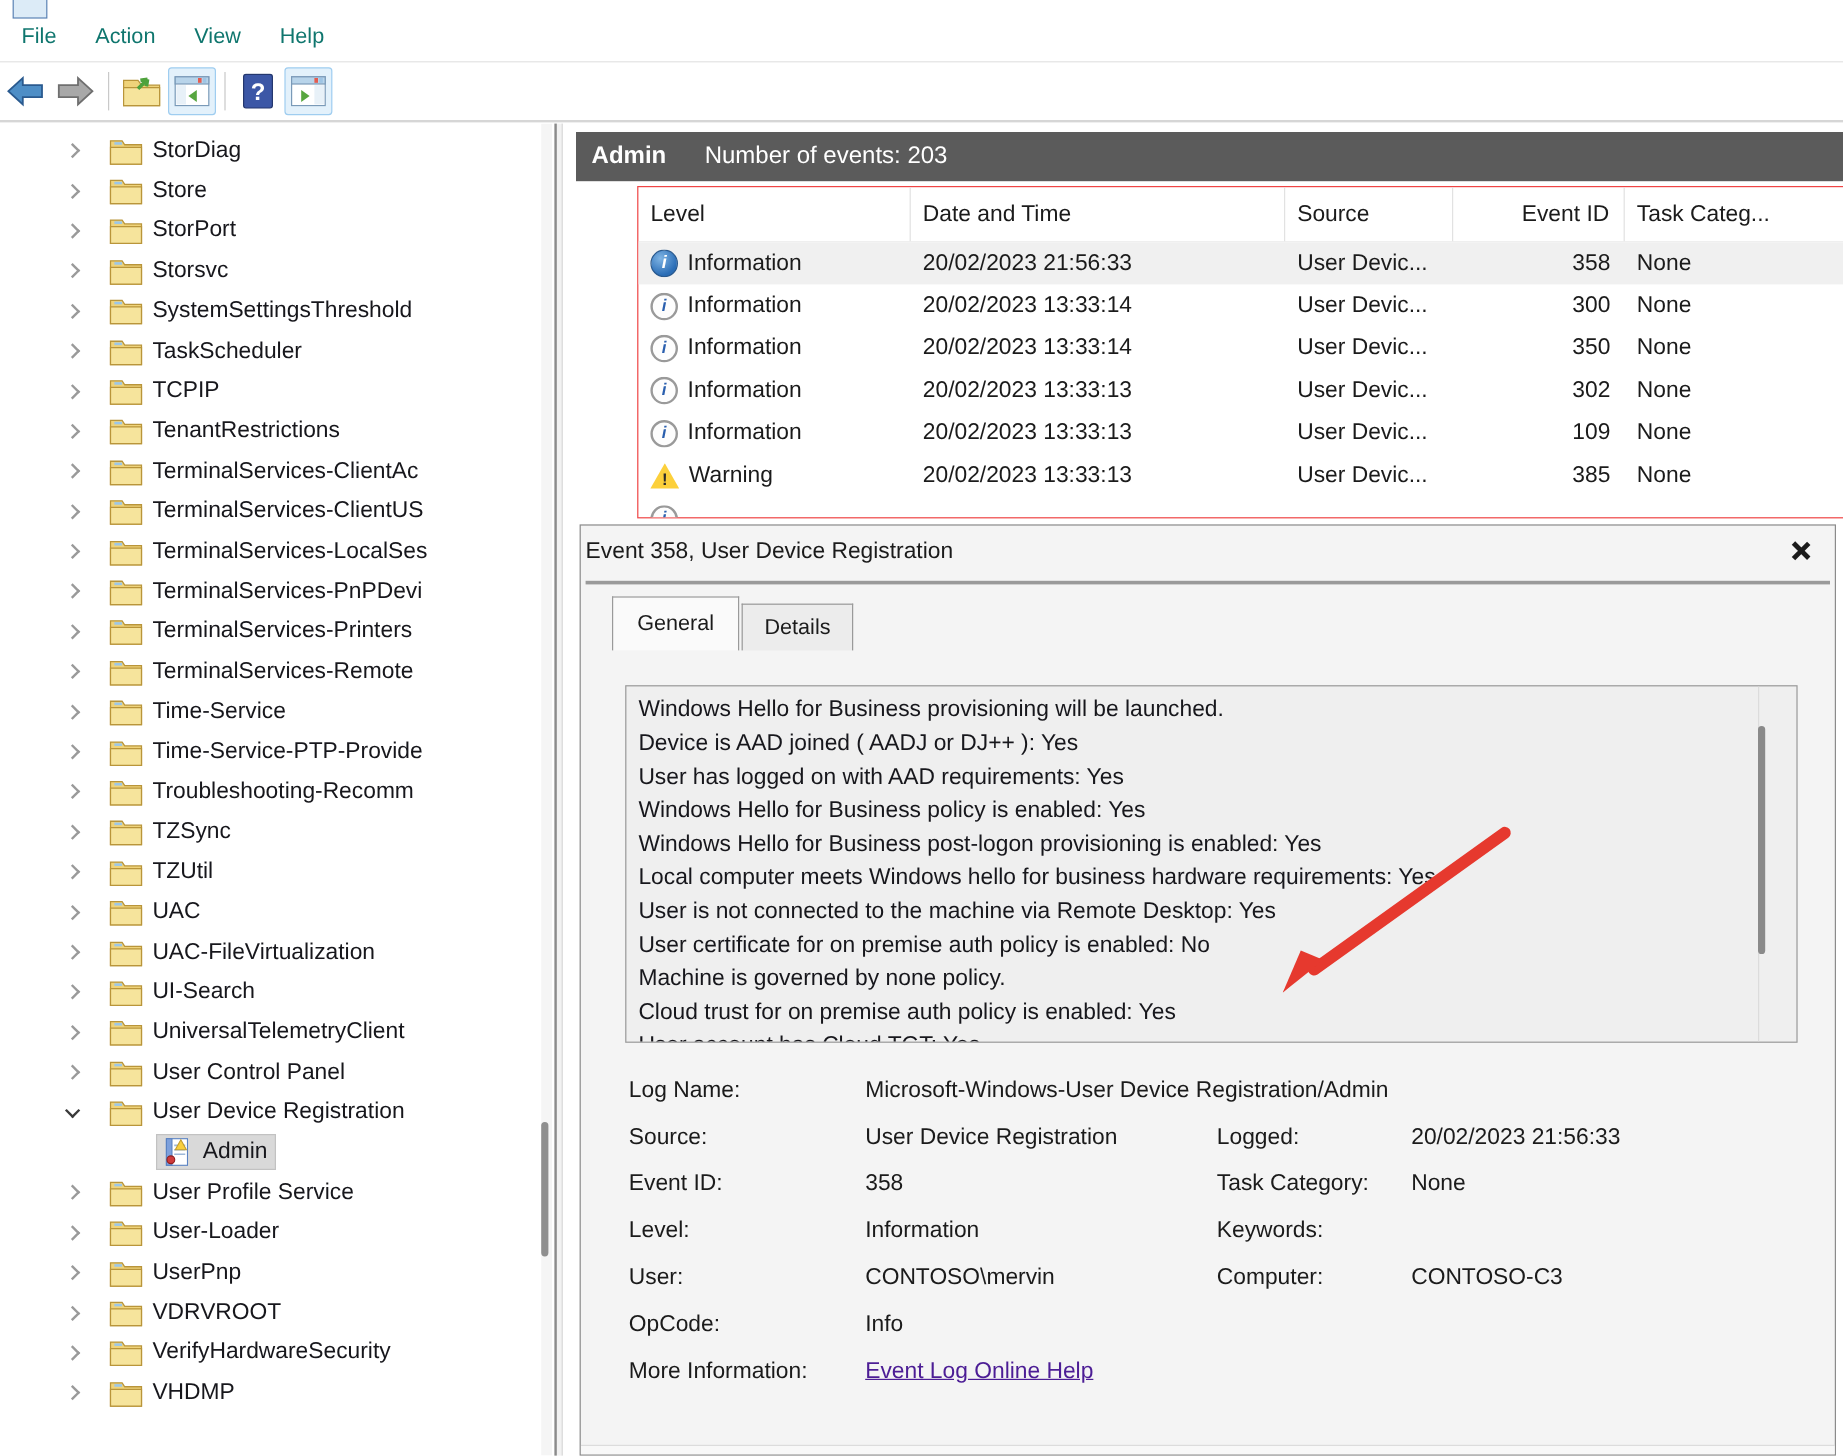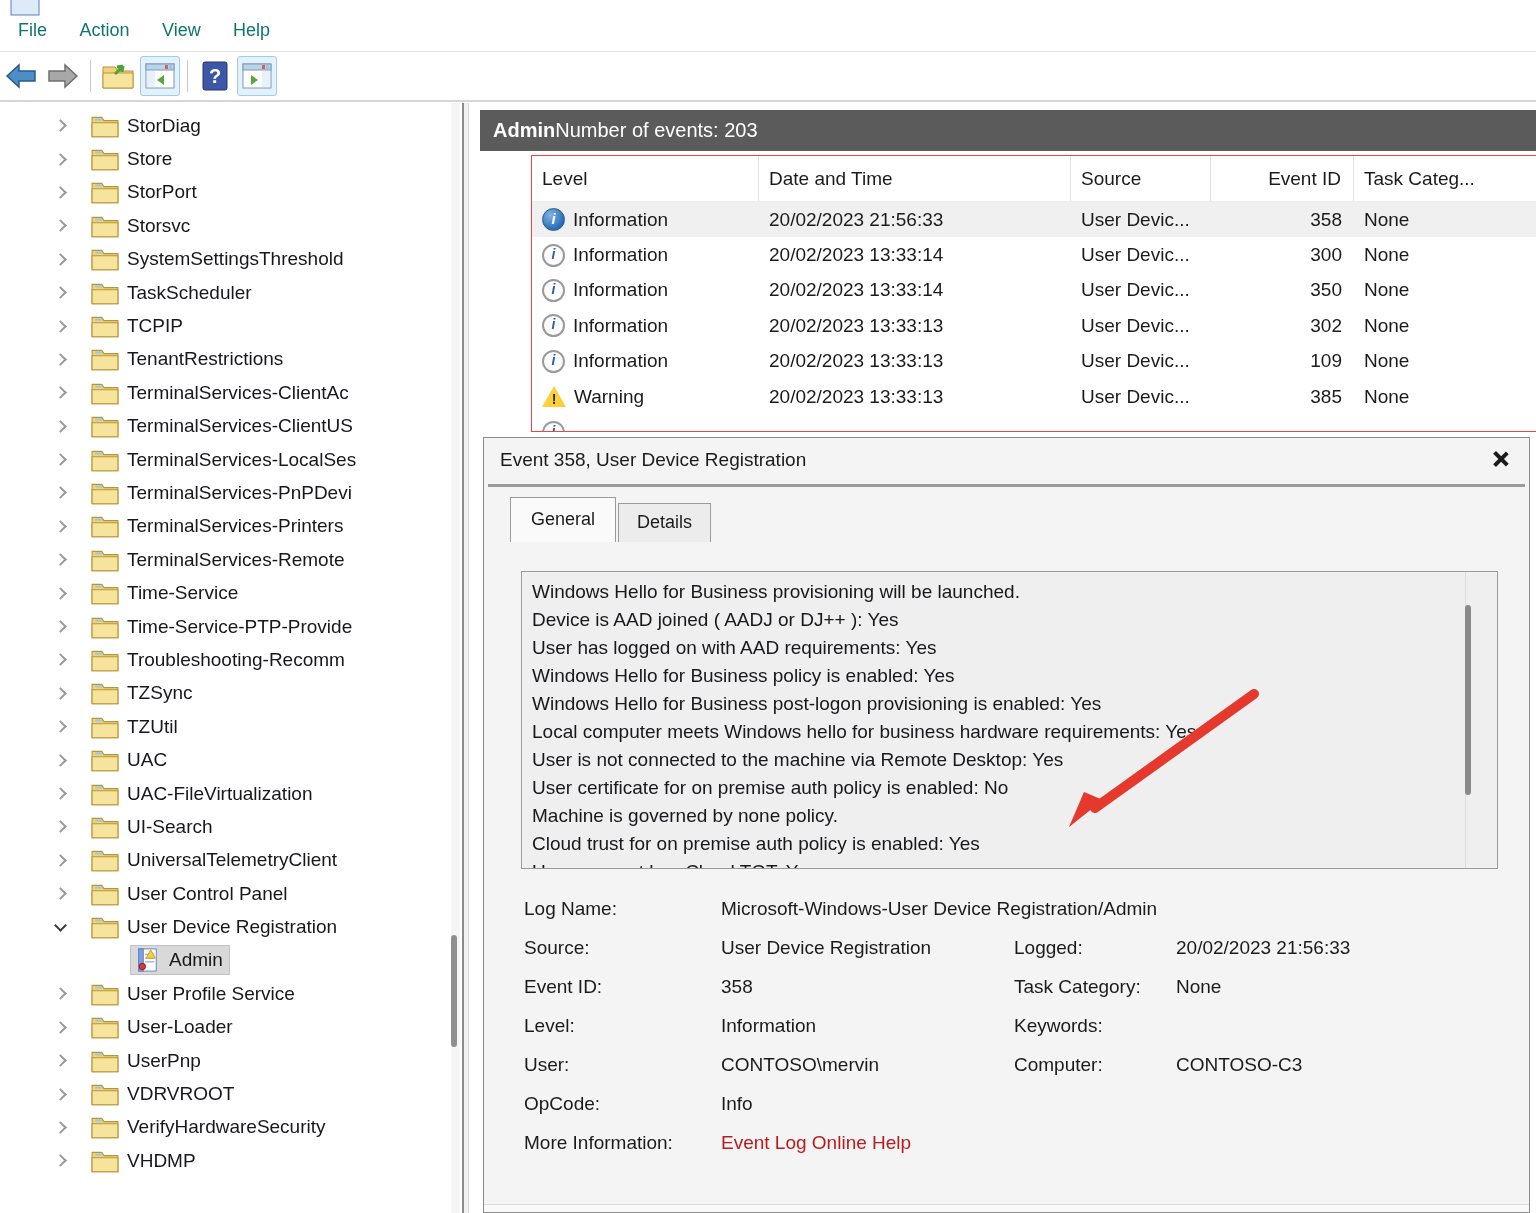--- a/index.html
+++ b/index.html
@@ -33,21 +33,21 @@
   .tree-scroll-track { position:absolute; right:2px; top:0; width:9px; bottom:0; background:#f5f5f5; }
   .tree-scroll-thumb { position:absolute; right:3px; top:832px; width:6px; height:112px; background:#8f8f8f; border-radius:3px; }
 
   .panel-divider { position:absolute; left:462px; top:103px; width:7px; bottom:0;
     border-left:2px solid #8b8b8b; border-right:1px solid #d9d9d9; background:#f2f2f2; }
 
   
   .right-region { position:absolute; left:470px; top:103px; right:0; bottom:0; background:#fff; }
   .list-header { position:absolute; left:10px; right:0; top:7px; height:41px; background:#5b5b5b; color:#fff; display:flex; align-items:center; font-size:20px; }
   .list-header .lh-title { font-weight:bold; margin-left:13px; }
-  .list-header .lh-sub { }
+  .list-header .lh-sub { margin-left:32px; }
 
   
   .ev-table { position:absolute; left:13px; top:52px; width:1174px; height:277px; background:#fff; border:1px solid #ef4444; overflow:hidden;margin-left:48px; }
   .ev-head { display:flex; height:46px; align-items:center; font-size:19px; border-bottom:1px solid #ececec; }
   .ev-head .hcell { height:100%; display:flex; align-items:center; border-right:1px solid #e2e2e2; padding-left:10px; }
   .c-level { width:227px; flex:0 0 227px; }
   .c-date  { width:312px; flex:0 0 312px; }
   .c-src   { width:140px; flex:0 0 140px; }
   .c-id    { width:143px; flex:0 0 143px; justify-content:flex-end; text-align:right; padding-right:12px; }
   .c-task  { width:197px; flex:0 0 197px; }
@@ -61,21 +61,21 @@
   .lvl-icon.info-gray { border-radius:50%; background:#fdfdfd; border:2px solid #9a9a9a; }
   .lvl-icon.info-gray .lvl-glyph { position:absolute; left:0; right:0; top:0; text-align:center; color:#2a5fae; font-size:14px; font-weight:bold; font-style:italic; }
   .lvl-icon.warning { width:0; height:0; border-left:12px solid transparent; border-right:12px solid transparent; border-bottom:21px solid #fcd03b; }
   .lvl-icon.warning .lvl-glyph { position:absolute; left:-5px; top:5px; width:10px; text-align:center; color:#2b2b2b; font-size:14px; font-weight:bold; }
   .ev-scroll { position:absolute; right:0; top:0; bottom:0; width:18px; border-left:1px solid #e6e6e6; background:#f7f7f7; }
   .ev-scroll-thumb { position:absolute; left:6px; top:42px; width:6px; height:66px; background:#8f8f8f; border-radius:3px; }
 
   
   .detail-pane { position:absolute; left:13px; top:334px; width:1047px; height:776px; background:#f4f4f4; border:1px solid #8b8b8b; overflow:hidden; }
   .dp-titlebar { position:absolute; left:0; top:0; right:0; height:44px; display:flex; align-items:center; }
-  .dp-title { font-size:19px; margin-left:16px; }
+  .dp-title { font-size:19px; margin-left:4px; }
   .dp-close { position:absolute; right:18px; top:10px; width:22px; height:22px; }
   .dp-close::before, .dp-close::after { content:""; position:absolute; left:10px; top:2px; width:3.5px; height:18px; background:#1b1b1b; }
   .dp-close::before { transform:rotate(45deg); }
   .dp-close::after { transform:rotate(-45deg); }
   .dp-rule { position:absolute; left:4px; right:4px; top:46px; height:3px; background:#9a9a9a; }
   .dp-tabs { position:absolute; left:14px; top:58px; height:46px; display:flex; align-items:flex-end;margin-left:12px; }
   .tab { font-size:18px; padding:8px 18px 9px 18px; border:1px solid #9a9a9a; border-bottom:none; background:#ececec; color:#1b1b1b; }
   .tab.active { background:#fafafa; padding:11px 20px 12px 20px; position:relative; z-index:2; }
   .tab + .tab { margin-left:2px; }
 
@@ -87,21 +87,21 @@
 
   .red-arrow-svg { position:absolute; left:0; top:0; width:1047px; height:776px; pointer-events:none; z-index:6; }
 
   .fields { position:absolute; left:40px; top:451px; width:990px; }
   .fld-row { position:relative; height:39px; font-size:19px; }
   .fld-row span { position:absolute; top:9px; white-space:nowrap; }
   .f-l1 { left:0; }
   .f-v1 { left:197px; }
   .f-l2 { left:490px; }
   .f-v2 { left:652px; }
-  .f-v1.link { color:#b91c1c; cursor:pointer; }
+  .f-v1.link { color:#4c1d95; text-decoration:underline; cursor:pointer; }
   .dp-bottom-line { position:absolute; left:0; right:0; top:766px; height:1px; background:#dcdcdc; }
   .dp-bottom-sliver { position:absolute; left:0; right:0; top:767px; bottom:0; background:#f8f8f8; }
 </style>
 </head>
 <body>
 
 <svg class="app-icon" viewBox="0 0 30 26">
   <rect x="1" y="1" width="28" height="24" fill="#dcebf7" stroke="#5a82b4"></rect>
   <rect x="1" y="1" width="28" height="7" fill="#9ec4e4" stroke="#5a82b4"></rect>
 </svg>

